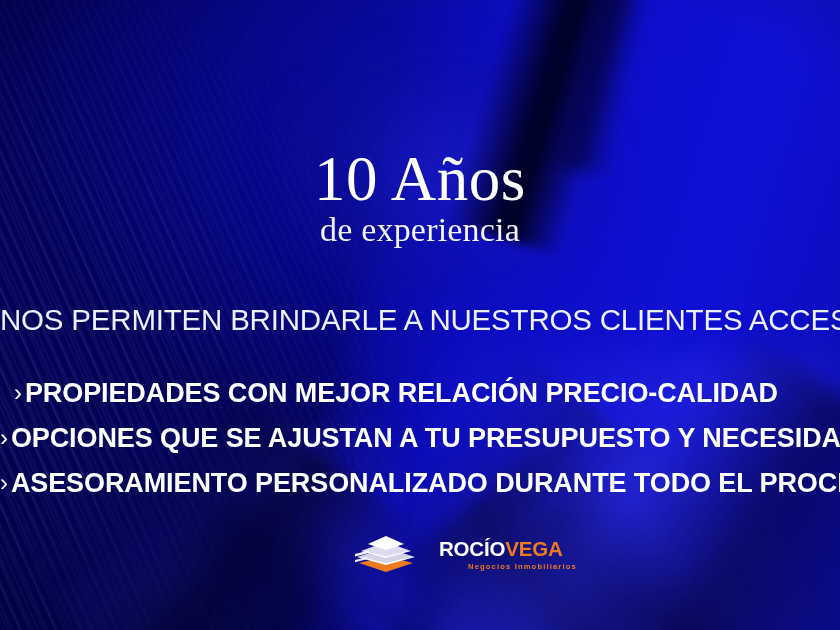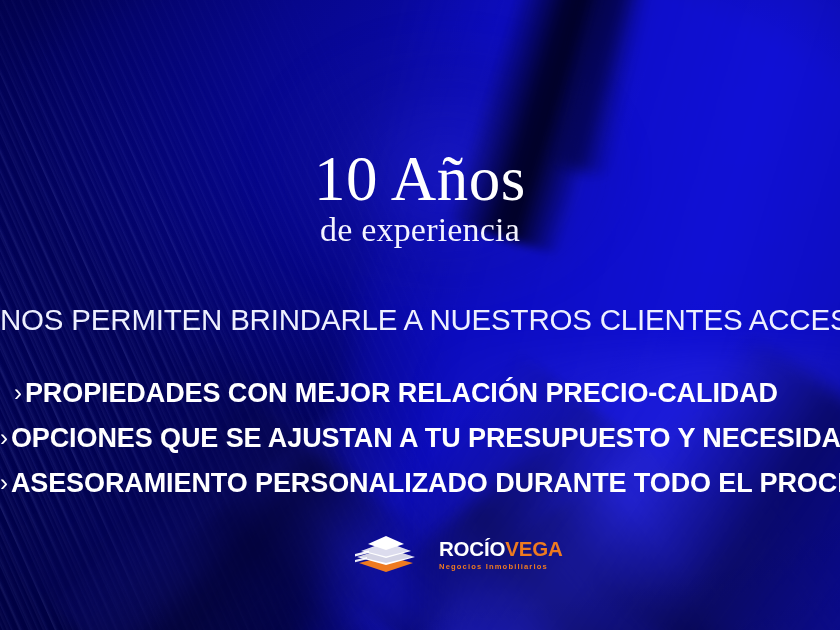--- a/index.html
+++ b/index.html
@@ -264,20 +264,21 @@
   .logo-word .w-rocio { color: #ffffff; }
   .logo-word .w-vega  { color: #ee7a20; }
 
   .logo-tagline {
     font-size: 7.6px;
     font-weight: bold;
     color: #ee7a20;
     letter-spacing: 1.15px;
     margin-top: 3px;
     white-space: nowrap;
+    margin-left: 29px;
   }
 </style>
 </head>
 <body>
 
 <div class="slide">
 
   <div class="bg-base"></div>
   <div class="bg-wedge-right"></div>
   <div class="bg-glow-top"></div>

